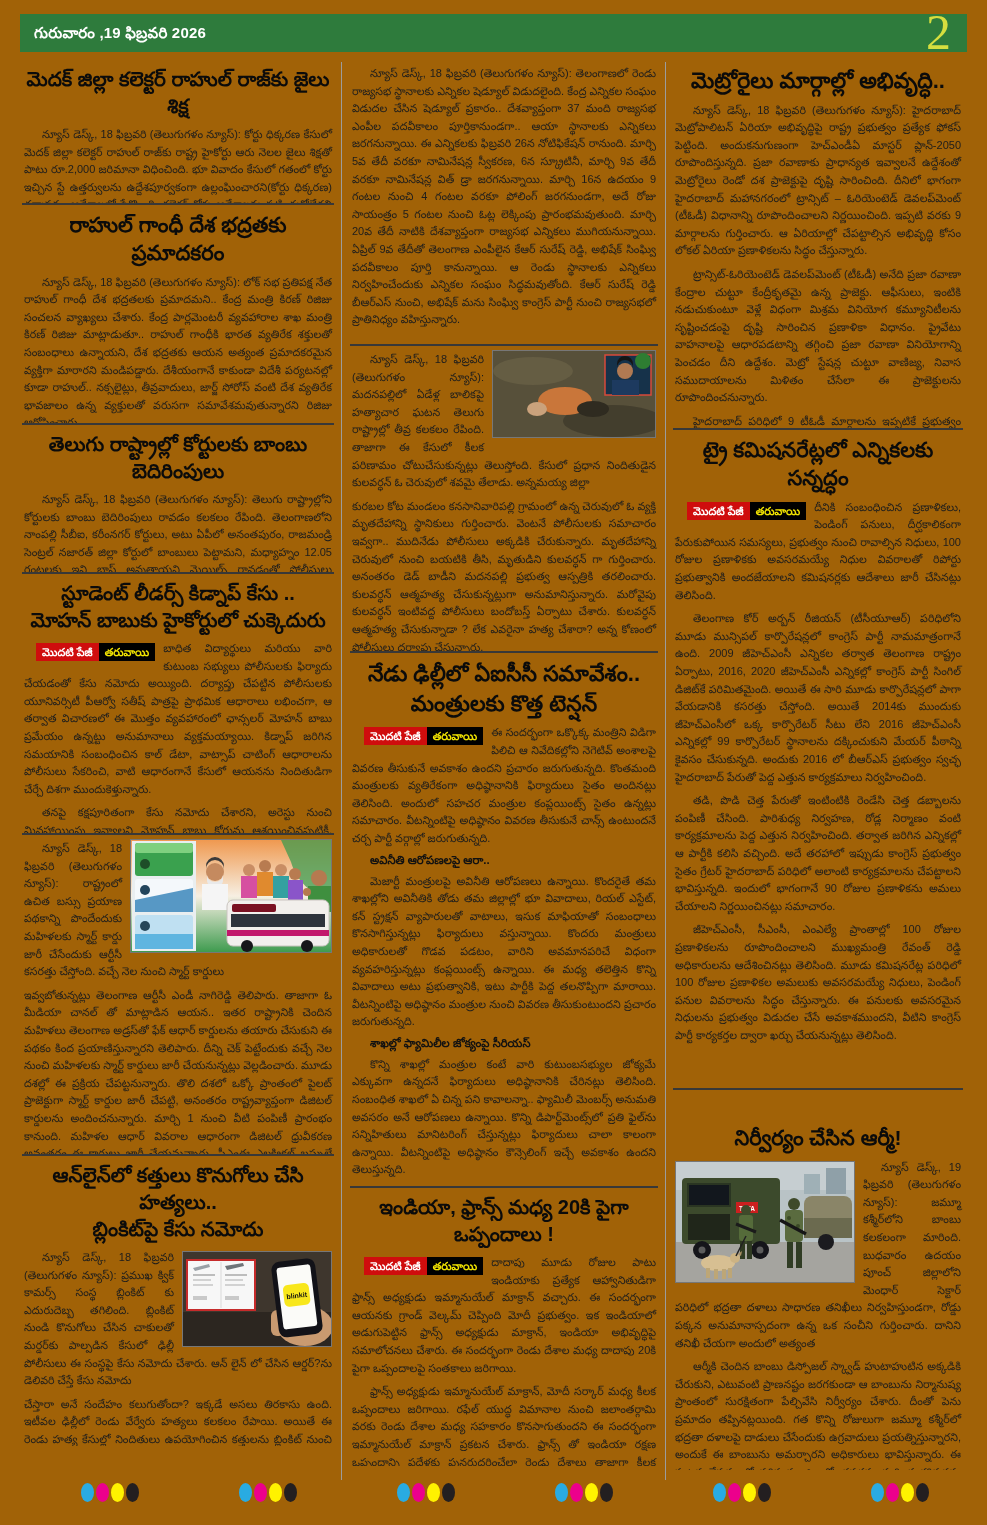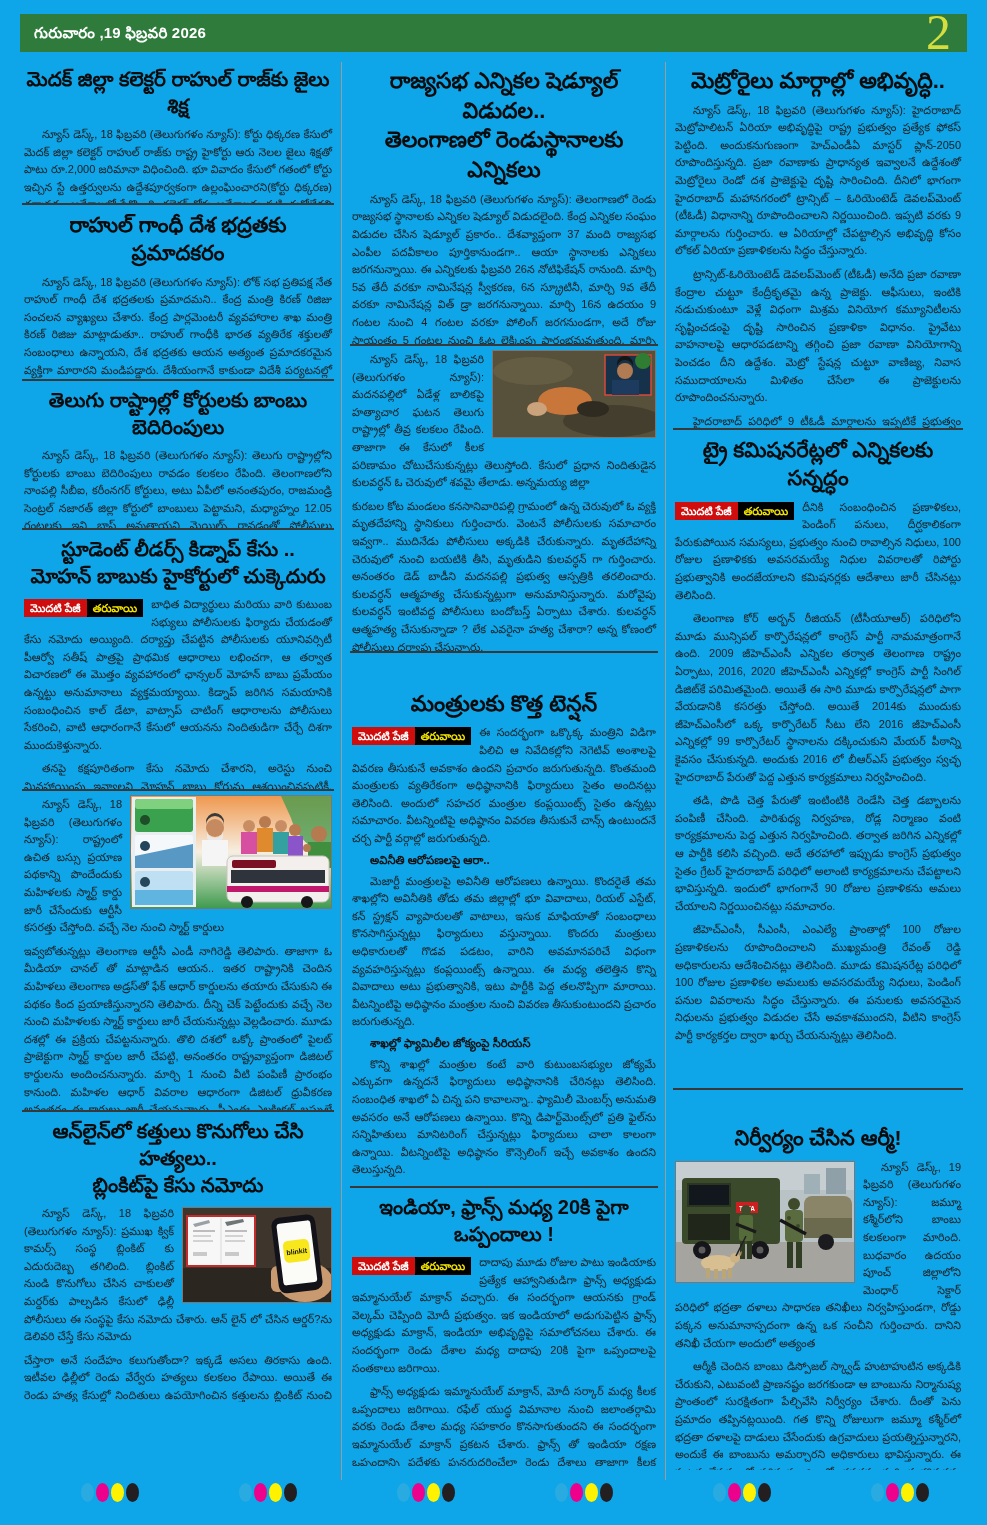--- a/index.html
+++ b/index.html
@@ -1,16 +1,16 @@
 <!DOCTYPE html>
 <html><head>
 <meta charset="utf-8">
 <style>
   html,body{margin:0;padding:0;background:#ffffff;}
-  .page{position:relative;width:987px;height:1525px;background:#0ea5e9;overflow:hidden;
+  .page{position:relative;width:987px;height:1525px;background:#a16207;overflow:hidden;
         font-family:"Liberation Sans",sans-serif;color:#1b1b1b;}
   
   .topbar{position:absolute;left:20px;top:14px;width:947px;height:38px;background:#2e7b3c;}
   .topbar .date{position:absolute;left:14px;top:10px;color:#ffffff;font-weight:bold;font-size:15px;letter-spacing:.2px;}
   .topbar .pagenum{position:absolute;right:16px;top:-10px;color:#d6de3f;font-family:"Liberation Serif",serif;
                    font-size:50px;line-height:56px;font-weight:normal;}
   
   .col{position:absolute;top:60px;}
   .col1{left:22px;width:312px;}
   .col2{left:350px;width:308px;}
@@ -18,21 +18,21 @@
   .vrule{position:absolute;top:62px;width:1px;height:1418px;background:#9c9c9c;}
   .vrule.r1{left:341px;} .vrule.r2{left:665px;}
   
   article{box-sizing:border-box;overflow:hidden;border-bottom:2px solid #383838;padding:2px 2px 4px 2px;position:relative;}
   article.last{border-bottom:none;}
   h2{margin:4px 0 6px 0;text-align:center;color:#0b0b0b;font-weight:bold;line-height:1.35;}
   .h20{font-size:20px;} .h21{font-size:21px;} .h22{font-size:22px;}
   p.body{font-size:11px;line-height:1.6;text-align:justify;color:#1d1d1d;margin:3px 0 6px 0;text-indent:18px;}
   p.sub{font-size:11.5px;font-weight:bold;margin:4px 0 2px 0;text-indent:18px;color:#111;}
   
-  .badge{float:left;margin:3px 8px 2px 0;white-space:nowrap;font-size:11px;font-weight:bold;line-height:16px;}
+  .badge{float:left;margin:3px 8px 2px 12px;white-space:nowrap;font-size:11px;font-weight:bold;line-height:16px;}
   .badge .b1{background:#cf0d0d;color:#ffffff;padding:1px 6px;display:inline-block;}
   .badge .b2{background:#000000;color:#f2e400;padding:1px 6px;display:inline-block;}
   
   figure{margin:2px 0 4px 8px;float:right;}
   figure.fl{float:left;margin:2px 8px 4px 0;}
   figure svg{display:block;border:1px solid #777;}
   
   .marks{position:absolute;top:1483px;left:0;width:987px;height:24px;}
   .dotgroup{position:absolute;top:0;display:flex;gap:2px;}
   .dot{width:13px;height:19px;border-radius:50%;}
@@ -51,21 +51,21 @@
   <div class="vrule r1"></div>
   <div class="vrule r2"></div>
 
   <div class="col col1">
 
     <article style="height:145px">
       <h2 class="h20">మెదక్ జిల్లా కలెక్టర్ రాహుల్ రాజ్‌కు జైలు శిక్ష</h2>
       <p class="body">న్యూస్ డెస్క్, 18 ఫిబ్రవరి (తెలుగుగళం న్యూస్): కోర్టు ధిక్కరణ కేసులో మెదక్ జిల్లా కలెక్టర్ రాహుల్ రాజ్‌కు రాష్ట్ర హైకోర్టు ఆరు నెలల జైలు శిక్షతో పాటు రూ.2,000 జరిమానా విధించింది. భూ వివాదం కేసులో గతంలో కోర్టు ఇచ్చిన స్టే ఉత్తర్వులను ఉద్దేశపూర్వకంగా ఉల్లంఘించారని(కోర్టు ధిక్కరణ) ధర్మాసనం ఆదేశాలలో పేర్కొంది. కలెక్టర్ కోర్టు ఆదేశాలను పట్టించుకోలేదని ఆరోపిస్తూ మెదక్ జిల్లా దోనాల్ గ్రామానికి చెందిన లక్ష్మీ అనే మహిళ హైకోర్టులో దాఖలు చేసిన పిటిషన్‌పై మంగళవారం తీర్పు వెలువరించింది. తీర్పుపై అప్పీలు చేసుకునేందుకు కలెక్టర్‌కు కోర్టు నాలుగు వారాల గడువు ఇచ్చింది. అంతవరకు శిక్ష అమలును తాత్కాలికంగా నిలిపివేస్తూ ఉత్తర్వులు జారీ చేసింది.</p>
     </article>
 
-    <article style="height:176px">
+    <article style="height:220px">
       <h2 class="h21">రాహుల్ గాంధీ దేశ భద్రతకు ప్రమాదకరం</h2>
       <p class="body">న్యూస్ డెస్క్, 18 ఫిబ్రవరి (తెలుగుగళం న్యూస్): లోక్ సభ ప్రతిపక్ష నేత రాహుల్ గాంధీ దేశ భద్రతలకు ప్రమాదమని.. కేంద్ర మంత్రి కిరణ్ రిజిజు సంచలన వ్యాఖ్యలు చేశారు. కేంద్ర పార్లమెంటరీ వ్యవహారాల శాఖ మంత్రి కిరణ్ రిజిజు మాట్లాడుతూ.. రాహుల్ గాంధీకి భారత వ్యతిరేక శక్తులతో సంబంధాలు ఉన్నాయని, దేశ భద్రతకు ఆయన అత్యంత ప్రమాదకరమైన వ్యక్తిగా మారారని మండిపడ్డారు. దేశీయంగానే కాకుండా విదేశీ పర్యటనల్లో కూడా రాహుల్.. నక్సలైట్లు, తీవ్రవాదులు, జార్జ్ సోరోస్ వంటి దేశ వ్యతిరేక భావజాలం ఉన్న వ్యక్తులతో వరుసగా సమావేశమవుతున్నారని రిజిజు ఆరోపించారు.</p>
 
     </article>
 
     <article style="height:149px">
       <h2 class="h20">తెలుగు రాష్ట్రాల్లో కోర్టులకు బాంబు బెదిరింపులు</h2>
       <p class="body">న్యూస్ డెస్క్, 18 ఫిబ్రవరి (తెలుగుగళం న్యూస్): తెలుగు రాష్ట్రాల్లోని కోర్టులకు బాంబు బెదిరింపులు రావడం కలకలం రేపింది. తెలంగాణలోని నాంపల్లి సీబీఐ, కరీంనగర్ కోర్టులు, అటు ఏపీలో అనంతపురం, రాజమండ్రి సెంట్రల్ నజారత్ జిల్లా కోర్టులో బాంబులు పెట్టామని, మధ్యాహ్నం 12.05 గంటలకు ఇవి బ్లాస్ట్ అవుతాయని మెయిల్స్ రావడంతో పోలీసులు అలర్టయ్యారు. 12 ఆర్డిఎక్స్ బాంబులను కోర్టుల్లో పెట్టామని, ఇస్లామిక్ ప్రార్థనలకు ముందే అన్ని న్యాయమూర్తులను కోర్టుల నుంచి ఖాళీ చేయించండంటూ మెయిల్ లో పేర్కొన్నారు. దీంతో ఆయా కోర్టుల నుంచి జడ్జిలు, న్యాయవాదులు, పబ్లిక్ ను కోర్టుల ఆవరణల నుంచి బయటకు పంపి, బాంబు స్క్వాడ్స్ తో తనిఖీలు చేపట్టారు. ఇది కేవలం బెదిరింపు మెయిలేనా ? లేక ఏదైనా కేసును తప్పుదోవ పట్టించేందుకు ఇలా మెయిల్ పెట్టారా? అన్నదానిపై విచారణ చేస్తున్నారు. సైబర్ సెల్ అధికారులు ఈ మెయిల్ ఎక్కడి నుంచి, ఎవరు పంపారన్నదానిపై దర్యాప్తు చేపట్టారు.</p>
     </article>
 
@@ -182,24 +182,20 @@
         </svg>
       </figure>
       <p class="body">న్యూస్ డెస్క్, 18 ఫిబ్రవరి (తెలుగుగళం న్యూస్): ప్రముఖ క్విక్ కామర్స్ సంస్థ బ్లింకిట్ కు ఎదురుదెబ్బ తగిలింది. బ్లింకిట్ నుండి కొనుగోలు చేసిన చాకులతో మర్డర్‌కు పాల్పడిన కేసులో ఢిల్లీ పోలీసులు ఈ సంస్థపై కేసు నమోదు చేశారు. ఆన్ లైన్ లో చేసిన ఆర్డర్?ను డెలివరి చేస్తే కేసు నమోదు</p>
       <p class="body" style="text-indent:0;">చేస్తారా అనే సందేహం కలుగుతోందా? ఇక్కడే అసలు తిరకాసు ఉంది. ఇటీవల ఢిల్లీలో రెండు వేర్వేరు హత్యలు కలకలం రేపాయి. అయితే ఈ రెండు హత్య కేసుల్లో నిందితులు ఉపయోగించిన కత్తులను బ్లింకిట్ నుంచి కొనుగోలు చేసినట్లు తెలింది. నిబంధనల ప్రకారం 7.62 సెంటీమీటర్ల పొడవు, 1.72 సెంటీమీటర్ల వెడల్పు గల బ్లేడ్ ఉన్న ఫోల్డింగ్ చాకుల దాకా మాత్రమే అనుమతి ఉంది. అయితే ఆ రెండు హత్య కేసుల్లో వాడిన కత్తుల బ్లేడ్లు 2.5 సెంటీమీటర్ల వెడల్పు మించి ఉన్నట్లు గుర్తించారు. దీంతో పోలీసులు బ్లింకిట్ స్టోర్లపై రెయిడ్స్ నిర్వహించి 55 కి పైగా చాకులను స్వాధీనం చేసుకున్నారు.</p>
     </article>
   </div>
 
   <div class="col col2">
 
     <article style="height:286px">
-      <h2 class="h22">
-        <span>రాజ్యసభ ఎన్నికల షెడ్యూల్ విడుదల..</span><br>
-        <span>తెలంగాణలో రెండుస్థానాలకు ఎన్నికలు</span>
-      </h2>
       <p class="body">న్యూస్ డెస్క్, 18 ఫిబ్రవరి (తెలుగుగళం న్యూస్): తెలంగాణలో రెండు రాజ్యసభ స్థానాలకు ఎన్నికల షెడ్యూల్ విడుదలైంది. కేంద్ర ఎన్నికల సంఘం విడుదల చేసిన షెడ్యూల్ ప్రకారం.. దేశవ్యాప్తంగా 37 మంది రాజ్యసభ ఎంపీల పదవీకాలం పూర్తికానుండగా.. ఆయా స్థానాలకు ఎన్నికలు జరగనున్నాయి. ఈ ఎన్నికలకు ఫిబ్రవరి 26న నోటిఫికేషన్ రానుంది. మార్చి 5వ తేదీ వరకూ నామినేషన్ల స్వీకరణ, 6న స్క్రూటినీ, మార్చి 9వ తేదీ వరకూ నామినేషన్ల విత్ డ్రా జరగనున్నాయి. మార్చి 16న ఉదయం 9 గంటల నుంచి 4 గంటల వరకూ పోలింగ్ జరగనుండగా, అదే రోజు సాయంత్రం 5 గంటల నుంచి ఓట్ల లెక్కింపు ప్రారంభమవుతుంది. మార్చి 20వ తేదీ నాటికి దేశవ్యాప్తంగా రాజ్యసభ ఎన్నికలు ముగియనున్నాయి. ఏప్రిల్ 9వ తేదీతో తెలంగాణ ఎంపీలైన కేఆర్ సురేష్ రెడ్డి, అభిషేక్ సింఘ్వి పదవీకాలం పూర్తి కానున్నాయి. ఆ రెండు స్థానాలకు ఎన్నికలు నిర్వహించేందుకు ఎన్నికల సంఘం సిద్ధమవుతోంది. కేఆర్ సురేష్ రెడ్డి బీఆర్ఎస్ నుంచి, అభిషేక్ మను సింఘ్వి కాంగ్రెస్ పార్టీ నుంచి రాజ్యసభలో ప్రాతినిధ్యం వహిస్తున్నారు.</p>
     </article>
 
     <article style="height:307px">
       <figure>
         <svg width="162" height="86" viewBox="0 0 162 86" xmlns="http://www.w3.org/2000/svg">
           <rect x="0" y="0" width="162" height="86" fill="#57503a"></rect>
           <ellipse cx="40" cy="20" rx="40" ry="14" fill="#6b6347" opacity="0.7"></ellipse>
           <ellipse cx="120" cy="70" rx="50" ry="16" fill="#3e3a2a" opacity="0.8"></ellipse>
           <g>
@@ -216,21 +212,21 @@
           </g>
         </svg>
       </figure>
       <p class="body">న్యూస్ డెస్క్, 18 ఫిబ్రవరి (తెలుగుగళం న్యూస్): మదనపల్లిలో ఏడేళ్ల బాలికపై హత్యాచార ఘటన తెలుగు రాష్ట్రాల్లో తీవ్ర కలకలం రేపింది. తాజాగా ఈ కేసులో కీలక పరిణామం చోటుచేసుకున్నట్లు తెలుస్తోంది. కేసులో ప్రధాన నిందితుడైన కులవర్ధన్ ఓ చెరువులో శవమై తేలాడు. అన్నమయ్య జిల్లా</p>
       <p class="body" style="text-indent:0;">కురబల కోట మండలం కనసానివారిపల్లి గ్రామంలో ఉన్న చెరువులో ఓ వ్యక్తి మృతదేహాన్ని స్థానికులు గుర్తించారు. వెంటనే పోలీసులకు సమాచారం ఇవ్వగా.. ముదినేడు పోలీసులు అక్కడికి చేరుకున్నారు. మృతదేహాన్ని చెరువులో నుంచి బయటికి తీసి, మృతుడిని కులవర్ధన్ గా గుర్తించారు. అనంతరం డెడ్ బాడీని మదనపల్లి ప్రభుత్వ ఆస్పత్రికి తరలించారు. కులవర్ధన్ ఆత్మహత్య చేసుకున్నట్లుగా అనుమానిస్తున్నారు. మరోవైపు కులవర్ధన్ ఇంటివద్ద పోలీసులు బందోబస్త్ ఏర్పాటు చేశారు. కులవర్ధన్ ఆత్మహత్య చేసుకున్నాడా ? లేక ఎవరైనా హత్య చేశారా? అన్న కోణంలో పోలీసులు దర్యాప్తు చేస్తున్నారు.</p>
 
     </article>
 
     <article style="height:535px">
       <h2 class="h22">
-        <br>
+        <span>నేడు ఢిల్లీలో ఏఐసీసీ సమావేశం..</span><br>
         <span>మంత్రులకు కొత్త టెన్షన్</span>
       </h2>
       <p class="body" style="text-indent:0;">
         <span class="badge"><span class="b1">మొదటి పేజీ</span><span class="b2">తరువాయి</span></span>
         <span>ఈ సందర్భంగా ఒక్కొక్క మంత్రిని విడిగా పిలిచి ఆ నివేదికల్లోని నెగెటివ్ అంశాలపై వివరణ తీసుకునే అవకాశం ఉందని ప్రచారం జరుగుతున్నది. కొంతమంది మంత్రులకు వ్యతిరేకంగా అధిష్ఠానానికి ఫిర్యాదులు సైతం అందినట్లు తెలిసింది. అందులో సహచర మంత్రుల కంప్లయింట్స్ సైతం ఉన్నట్లు సమాచారం. వీటన్నింటిపై అధిష్ఠానం వివరణ తీసుకునే చాన్స్ ఉంటుందనే చర్చ పార్టీ వర్గాల్లో జరుగుతున్నది.</span>
       </p>
       <p class="sub">అవినీతి ఆరోపణలపై ఆరా..</p>
       <p class="body">మెజార్టీ మంత్రులపై అవినీతి ఆరోపణలు ఉన్నాయి. కొందరైతే తమ శాఖల్లోని అవినీతికి తోడు తమ జిల్లాల్లో భూ వివాదాలు, రియల్ ఎస్టేట్, కన్ స్ట్రక్షన్ వ్యాపారులతో వాటాలు, ఇసుక మాఫియాతో సంబంధాలు కొనసాగిస్తున్నట్లు ఫిర్యాదులు వస్తున్నాయి. కొందరు మంత్రులు అధికారులతో గొడవ పడటం, వారిని అవమానపరిచే విధంగా వ్యవహరిస్తున్నట్లు కంప్లయింట్స్ ఉన్నాయి. ఈ మధ్య తలెత్తిన కొన్ని వివాదాలు అటు ప్రభుత్వానికి, ఇటు పార్టీకి పెద్ద తలనొప్పిగా మారాయి. వీటన్నింటిపై అధిష్ఠానం మంత్రుల నుంచి వివరణ తీసుకుంటుందని ప్రచారం జరుగుతున్నది.</p>
       <p class="sub">శాఖల్లో ఫ్యామిలీల జోక్యంపై సీరియస్</p>
       <p class="body">కొన్ని శాఖల్లో మంత్రుల కంటే వారి కుటుంబసభ్యుల జోక్యమే ఎక్కువగా ఉన్నదనే ఫిర్యాదులు అధిష్ఠానానికి చేరినట్లు తెలిసింది. సంబంధిత శాఖలో ఏ చిన్న పని కావాలన్నా.. ఫ్యామిలీ మెంబర్స్ అనుమతి అవసరం అనే ఆరోపణలు ఉన్నాయి. కొన్ని డిపార్ట్‌మెంట్స్‌లో ప్రతి ఫైల్‌ను సన్నిహితులు మానిటరింగ్ చేస్తున్నట్లు ఫిర్యాదులు చాలా కాలంగా ఉన్నాయి. వీటన్నింటిపై అధిష్ఠానం కౌన్సెలింగ్ ఇచ్చే అవకాశం ఉందని తెలుస్తున్నది.</p>

